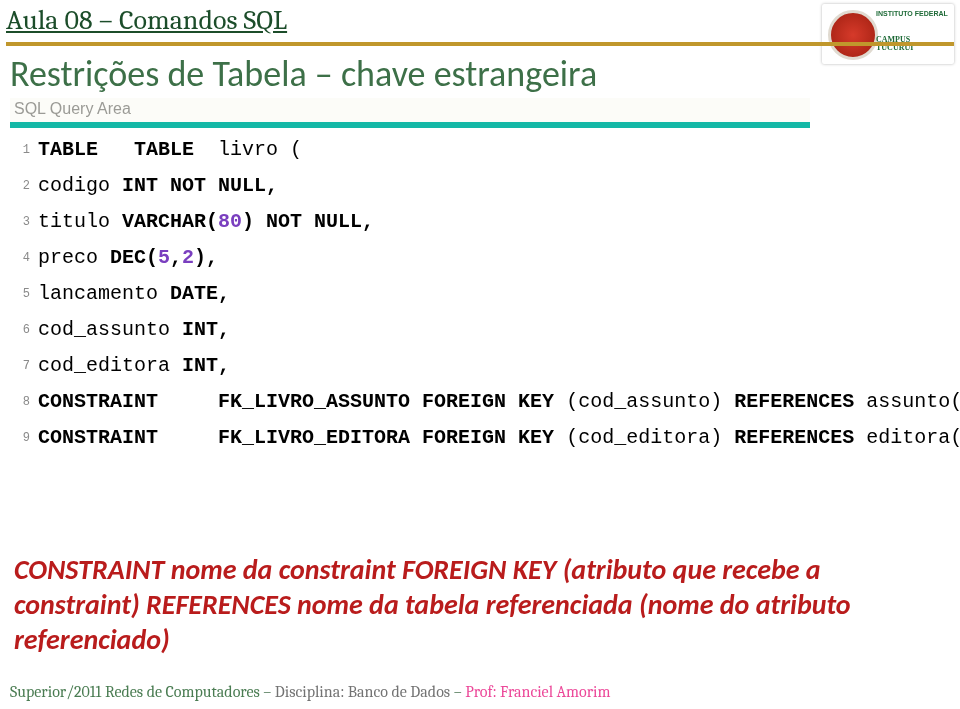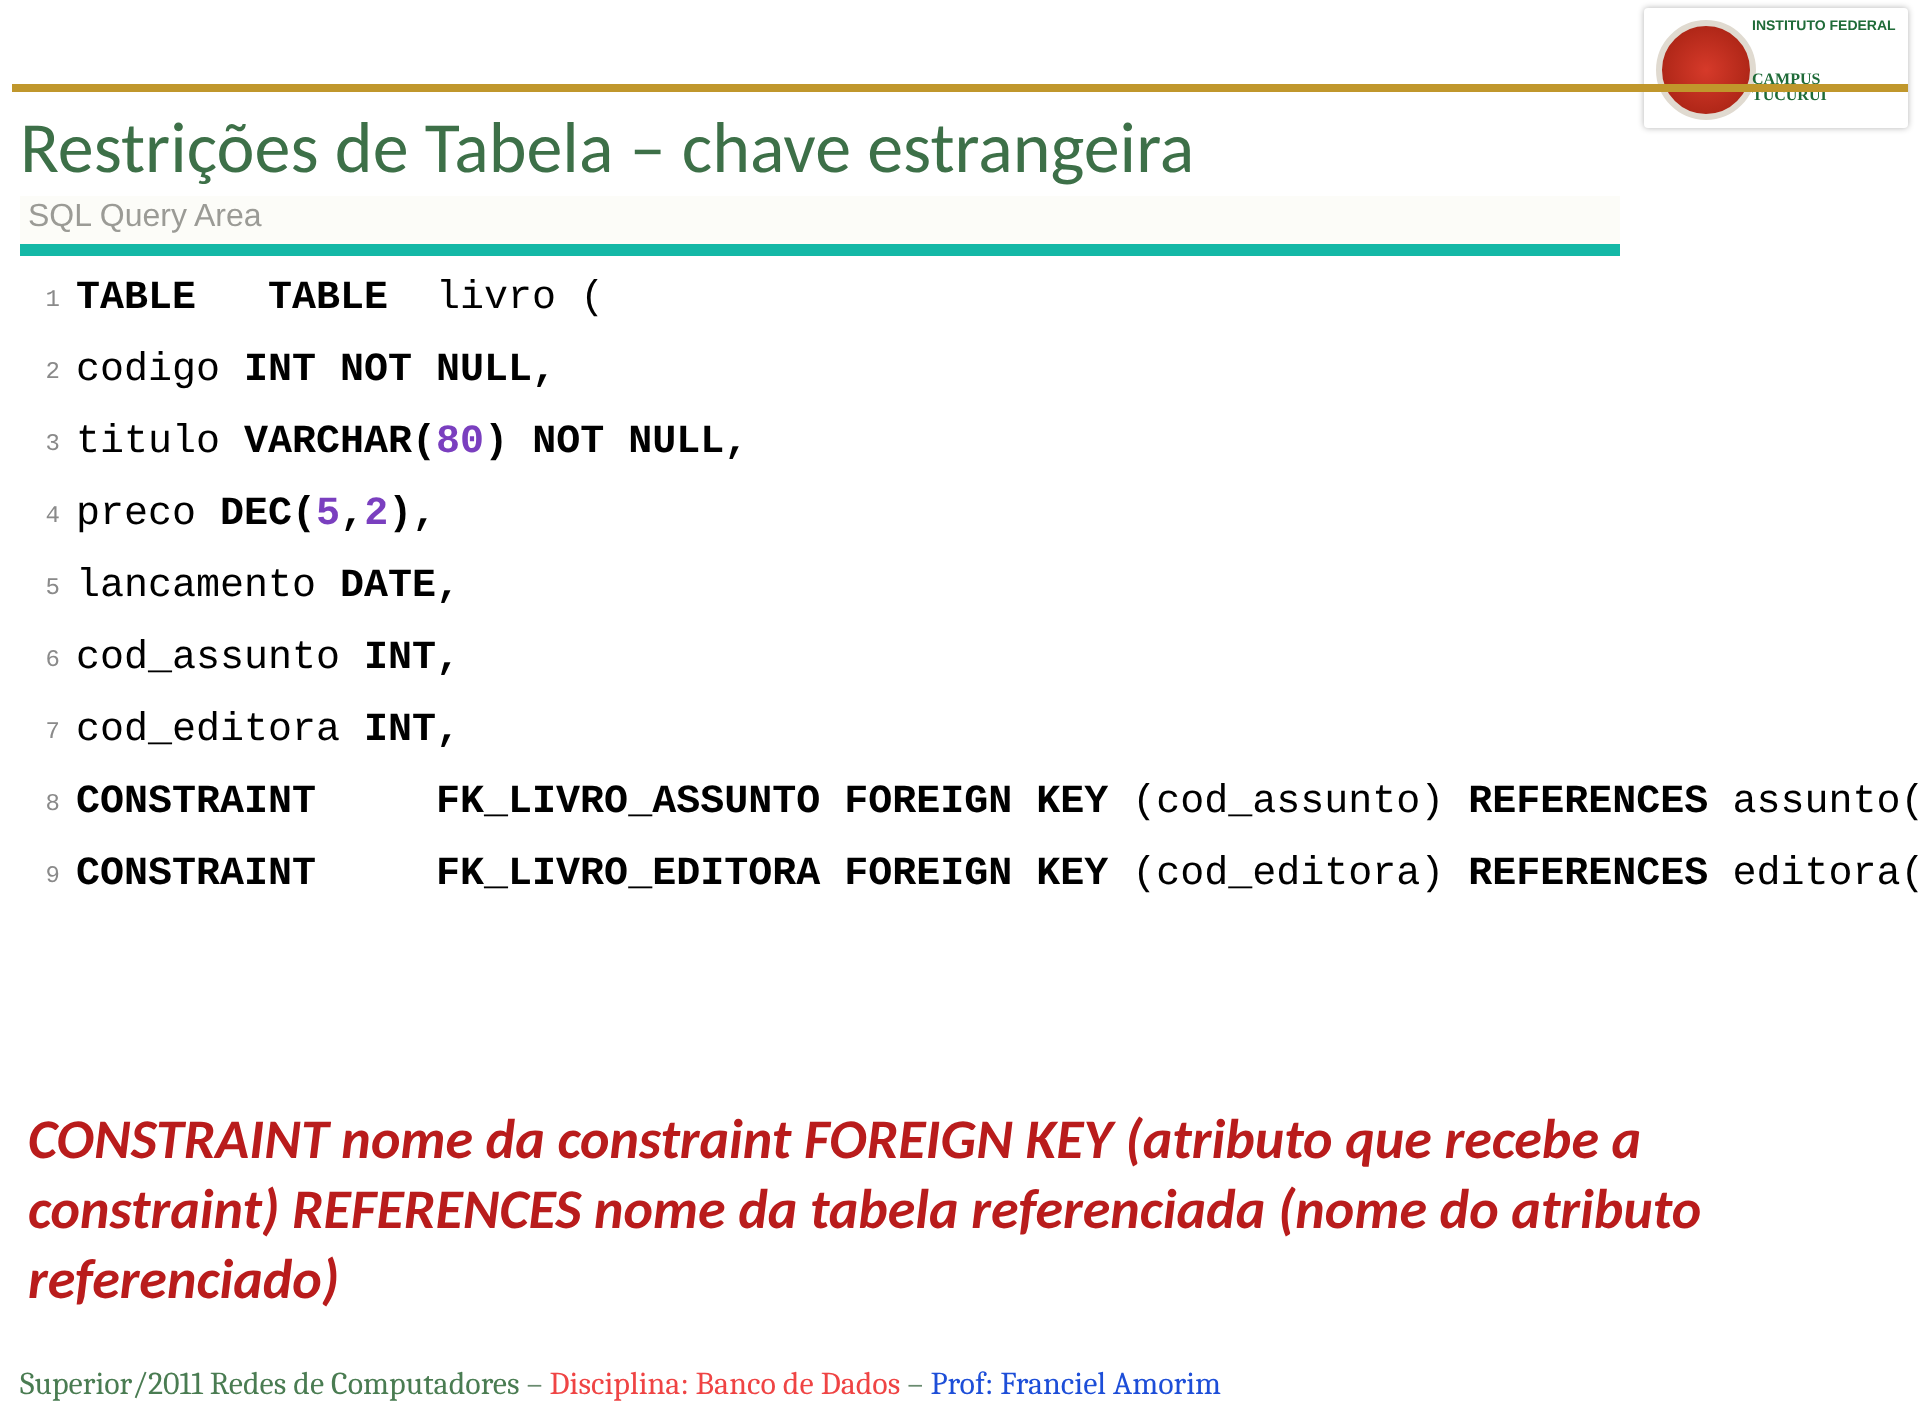--- a/index.html
+++ b/index.html
@@ -15,30 +15,31 @@
 .query-panel{position:absolute;top:98px;left:10px;width:800px}
 .query-label{font-family:"Segoe UI",Arial,sans-serif;font-size:16px;color:#9b9b96;border-bottom:6px solid #14b8a6;padding:2px 0 4px 4px;background:#fcfcf8}
 .code-area{background:#fff;font-family:"Consolas","Courier New",monospace;font-size:20px;line-height:36px;padding:4px 0 0 0;color:#000}
 .code-line{white-space:pre}
 .ln{display:inline-block;width:20px;text-align:right;color:#8a8a8a;font-size:12px;vertical-align:top;line-height:36px;margin-right:8px}
 .kw{font-weight:900;color:#000}
 .num{color:#7a3fbf;font-weight:900}
 .explain{position:absolute;top:552px;left:14px;right:40px;font-family:"Calibri",Arial,sans-serif;font-style:italic;font-weight:bold;font-size:28px;color:#b91c1c;line-height:1.25}
 .footer{position:absolute;bottom:8px;left:10px;right:10px;font-family:"Cambria",Georgia,serif;font-size:16px}
 .f-left{color:#4a7c52}
-.f-mid{color:#ef4444}
-.f-right{color:#1d4ed8}
+.f-mid{color:#737373}
+.f-right{color:#ec4899}
 .dash{color:#698b6f}
 </style>
 </head>
 <body>
 
 <div class="slide">
 
   <div class="top-bar">
+    <div class="lesson-title">Aula 08 – Comandos SQL</div>
     <div class="logo-box">
       <div class="logo-badge"></div>
       <div class="logo-text">INSTITUTO FEDERAL</div>
       <div class="logo-campus">
         <span>CAMPUS</span><br>
         <span>TUCURUÍ</span>
       </div>
     </div>
   </div>
 

